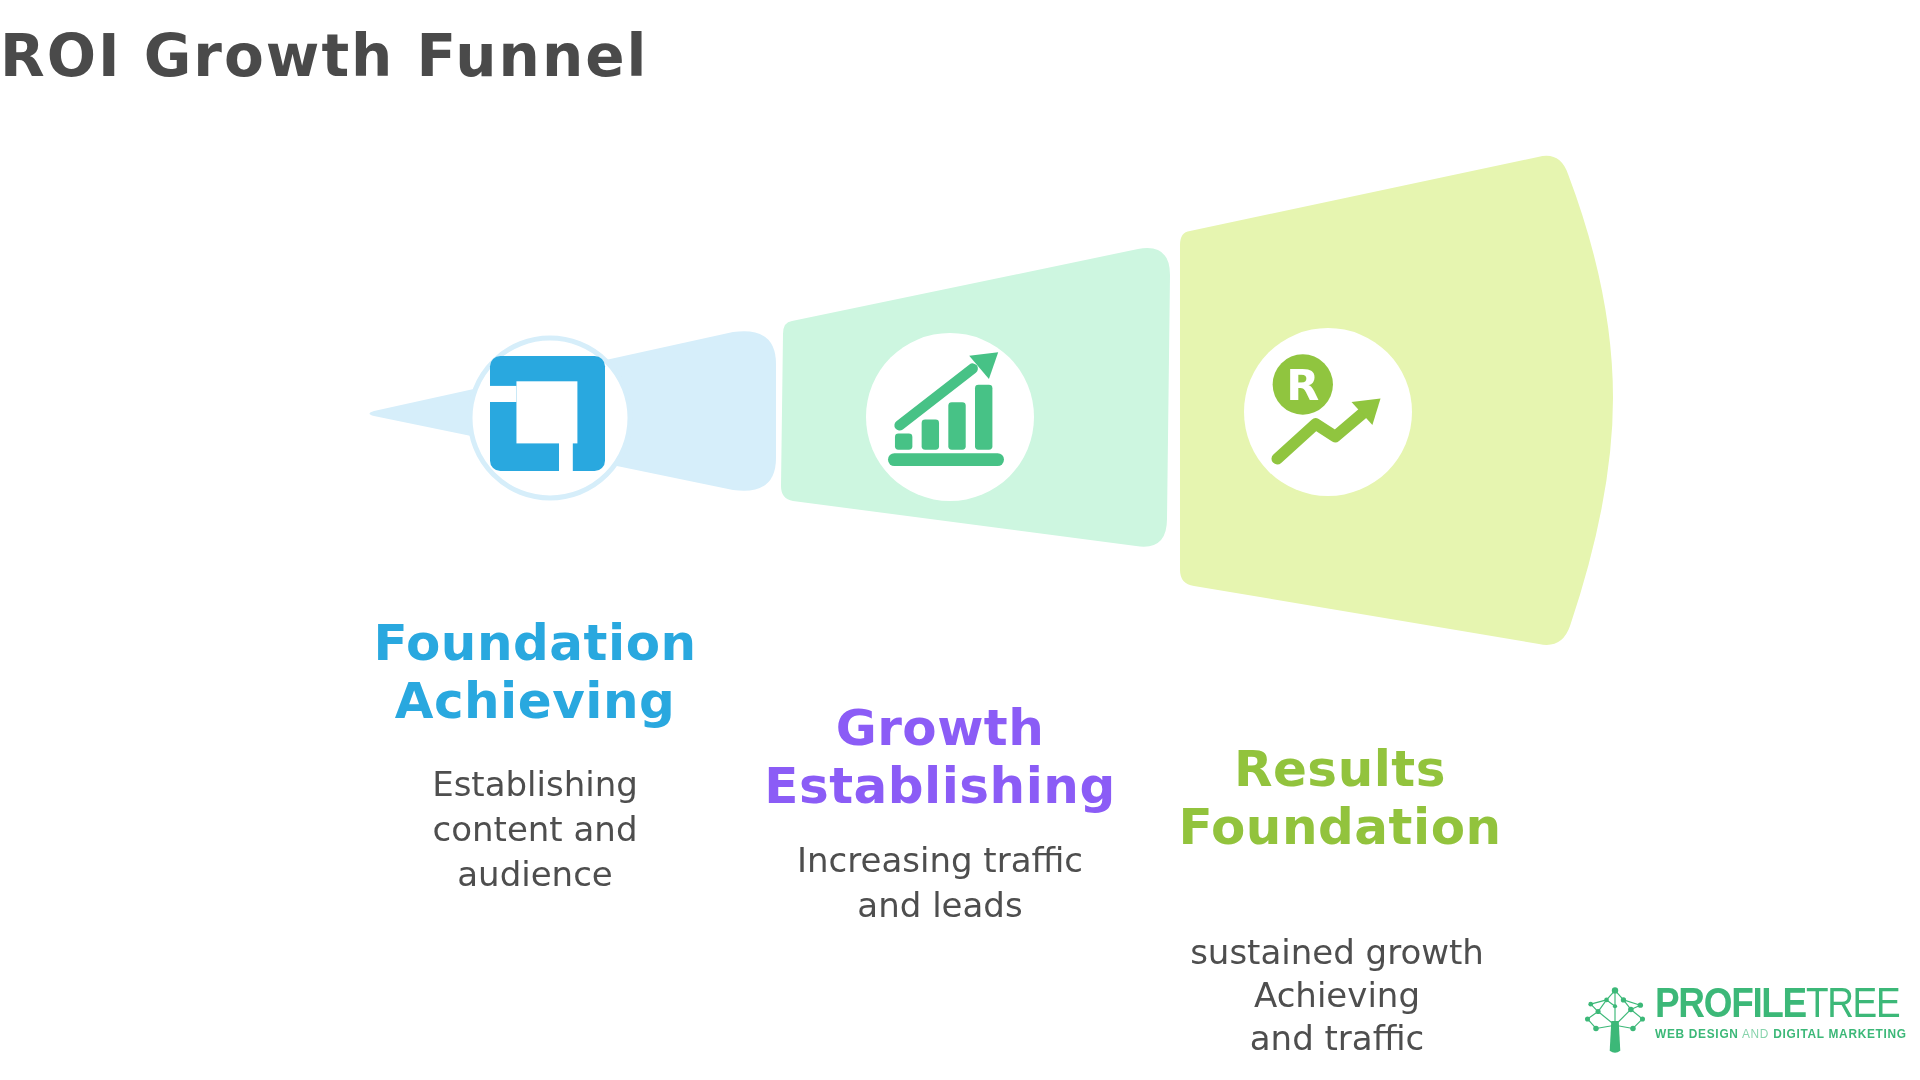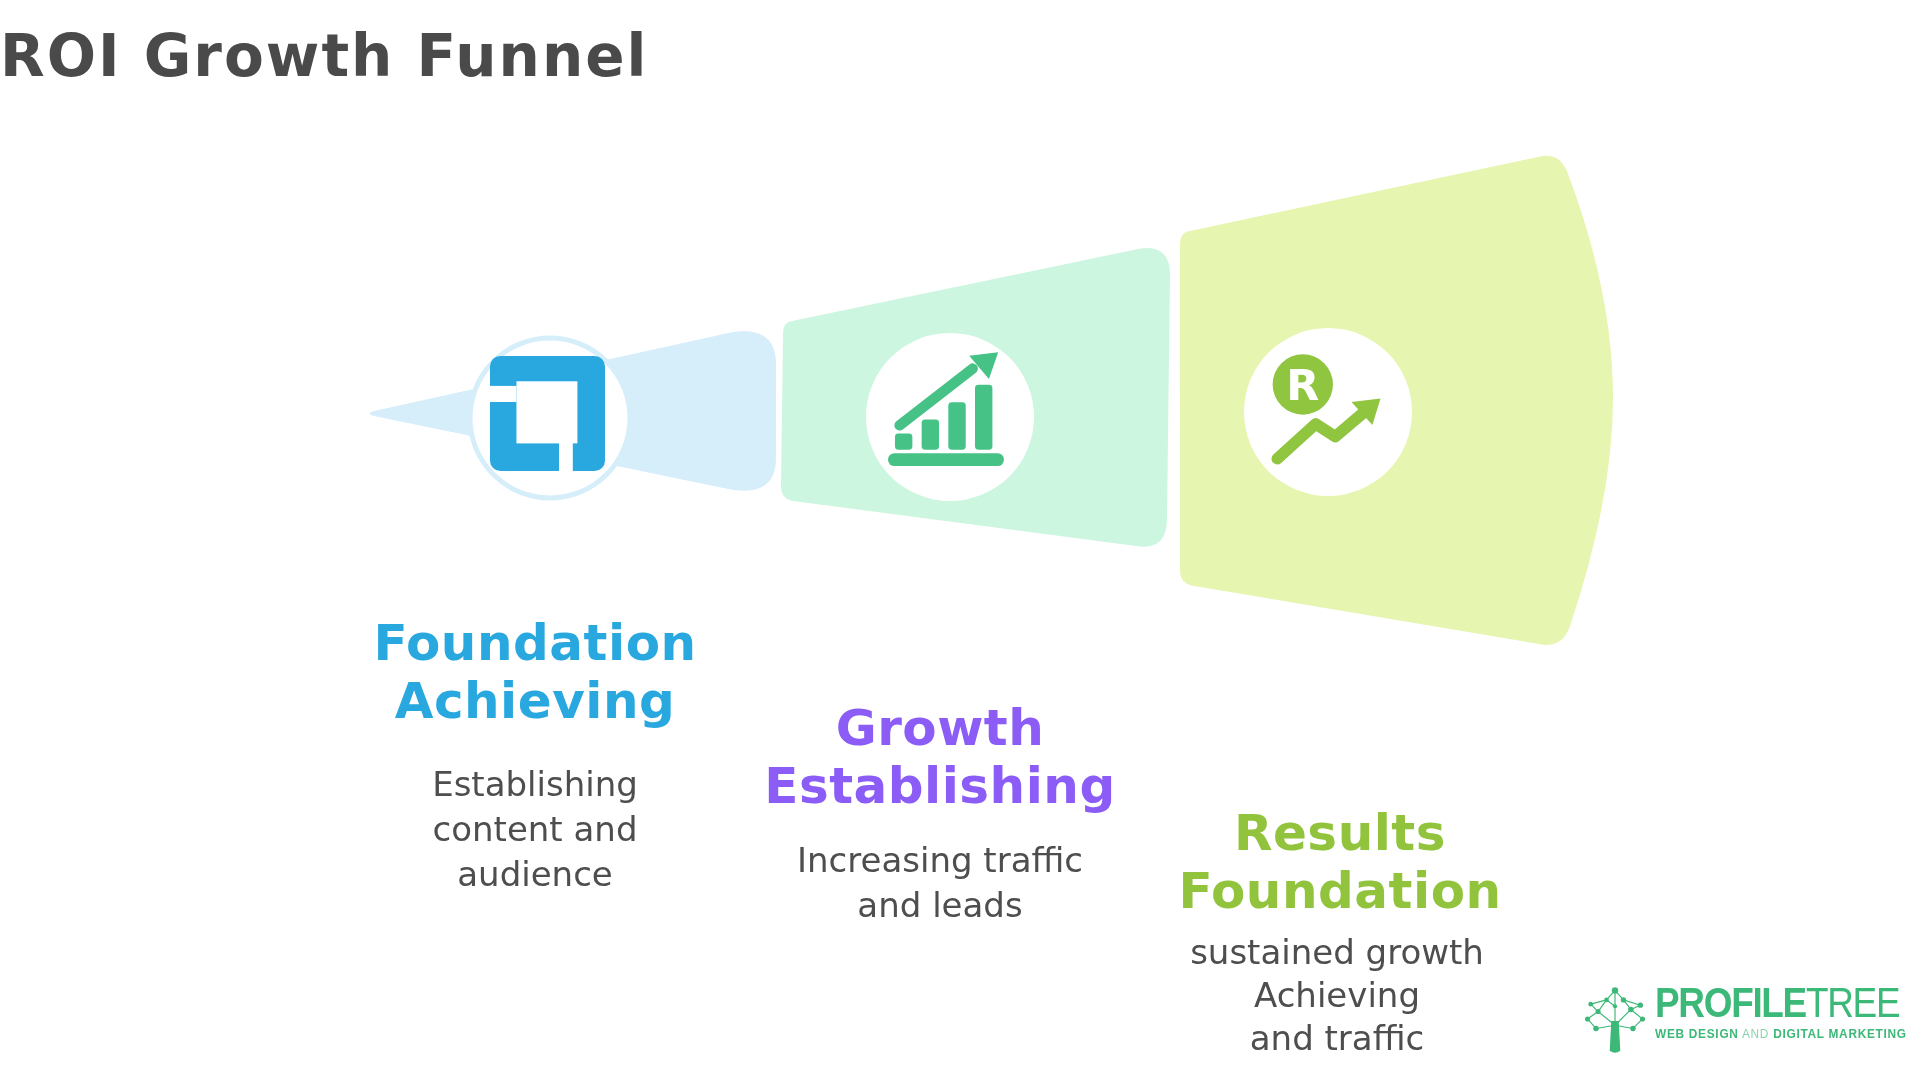--- a/index.html
+++ b/index.html
@@ -12,21 +12,21 @@
     font-size:58px;font-weight:700;letter-spacing:2px;color:#4a4a4a;
   }
   .funnel-svg{position:absolute;left:0;top:0;}
   .stage-heading{position:absolute;text-align:center;font-weight:800;font-size:50px;line-height:58px;letter-spacing:0.5px;}
   .stage-desc{position:absolute;text-align:center;font-weight:400;font-size:34px;line-height:45px;color:#4e4e4e;}
   .h1c{color:#29a8df;} .h2c{color:#8b5cf6;} .h3c{color:#92c33d;}
   .heading-1{left:335px;top:614px;width:400px;}
   .desc-1{left:355px;top:762px;width:360px;}
   .heading-2{left:740px;top:699px;width:400px;}
   .desc-2{left:740px;top:838px;width:400px;}
-  .heading-3{left:1140px;top:804px;width:400px;}
+  .heading-3{left:1140px;top:740px;width:400px;}
   .desc-3{left:1137px;top:931px;width:400px;line-height:43px;}
   .logo{
     position:absolute;left:1583px;top:983px;display:flex;align-items:flex-start;
   }
   .logo-text{margin-left:8px;transform:scaleX(0.88);transform-origin:left top;font-family:"Liberation Sans",sans-serif;}
   .logo-brand{font-size:42px;line-height:40px;color:#3cb878;letter-spacing:-1.5px;white-space:nowrap;}
   .logo-brand .bold{font-weight:700;}
   .logo-brand .light{font-weight:400;}
   .logo-tagline{font-size:13.5px;letter-spacing:0.8px;color:#3cb878;margin-top:3px;white-space:nowrap;font-weight:700;}
   .logo-tagline .and{font-weight:400;opacity:0.62;}

